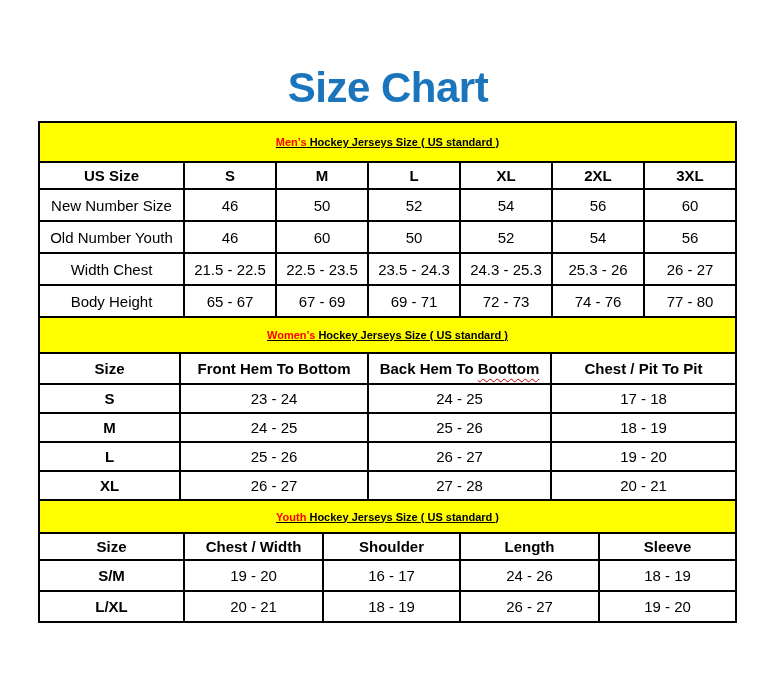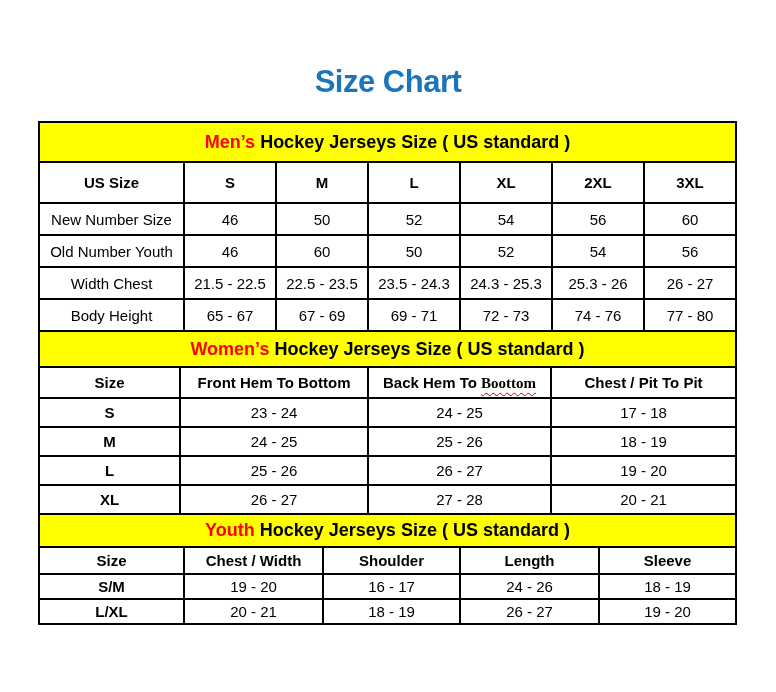--- a/index.html
+++ b/index.html
@@ -8,21 +8,21 @@
     background: #ffffff;
     font-family: "Liberation Sans", sans-serif;
     overflow: hidden;
     position: relative;
   }
   .page-title {
     position: absolute;
     top: 64px; left: 0;
     width: 776px;
     text-align: center;
-    font-size: 31px;
+    font-size: 42px;
     font-weight: bold;
     color: #1b75bc;
     letter-spacing: -0.5px;
   }
   .tables-wrap {
     position: absolute;
     left: 38px; top: 121px;
     width: 697px;
   }
   table {
@@ -39,40 +39,40 @@
     color: #000000;
     padding: 0 2px;
     overflow: hidden;
     white-space: nowrap;
   }
   th { font-weight: bold; }
   td { font-weight: normal; }
   tr.banner-row td {
     background: #ffff00;
     font-weight: bold;
-    font-size: 18px;
+    font-size: 11px;
+    text-decoration: underline;
   }
   .banner-highlight { color: #ff0000; }
   
   .mens   tr.banner-row  { height: 40px; }
-  .mens   tr.header-row  { height: 41px; }
+  .mens   tr.header-row  { height: 27px; }
   .mens   tr.data-row    { height: 32px; }
   .womens tr.banner-row  { height: 36px; padding-left: 48px; }
   .womens tr.header-row  { height: 31px; }
   .womens tr.data-row    { height: 29px; }
   .youth  tr.banner-row  { height: 33px; margin-left: 24px; }
   .youth  tr.header-row  { height: 27px; }
-  .youth  tr.data-row    { height: 25px; }
+  .youth  tr.data-row    { height: 31px; }
   .squiggle {
     text-decoration: underline;
     text-decoration-style: wavy;
     text-decoration-color: #c00000;
     text-decoration-thickness: 1px;
     text-underline-offset: 4px;
-    font-family: Liberation Serif, serif;
   }
 </style>
 </head>
 <body>
 
 <div class="page-title">Size Chart</div>
 
 <div class="tables-wrap">
 
   <table class="mens">

